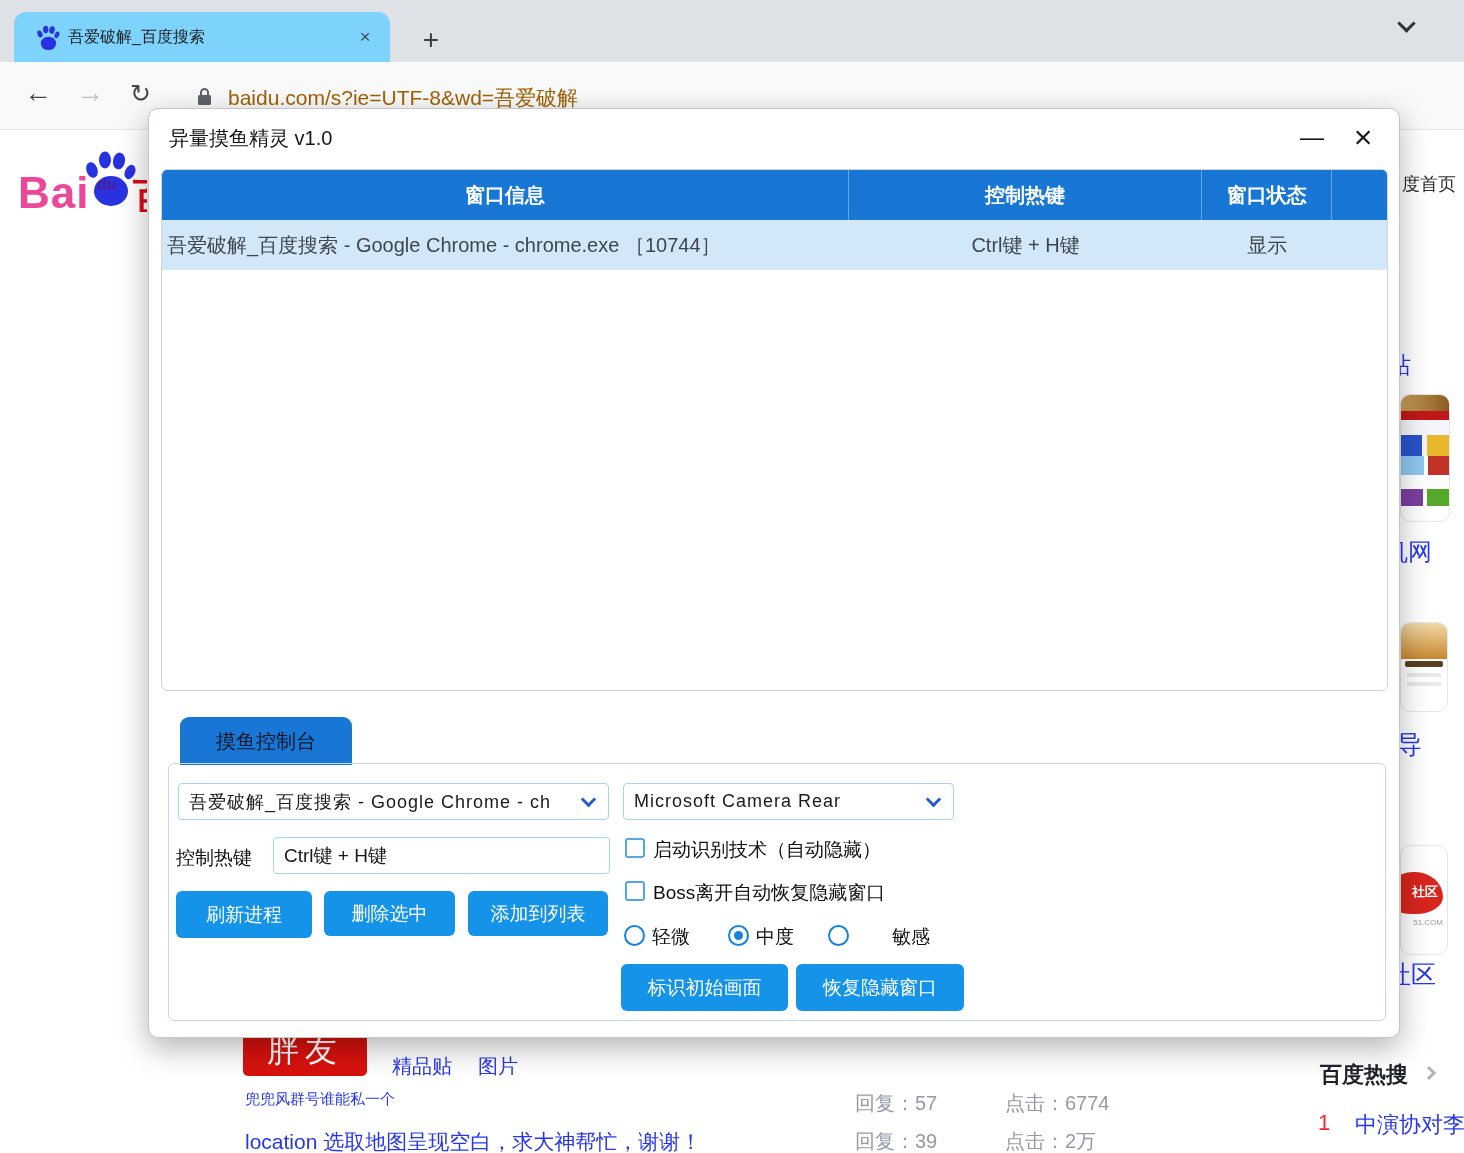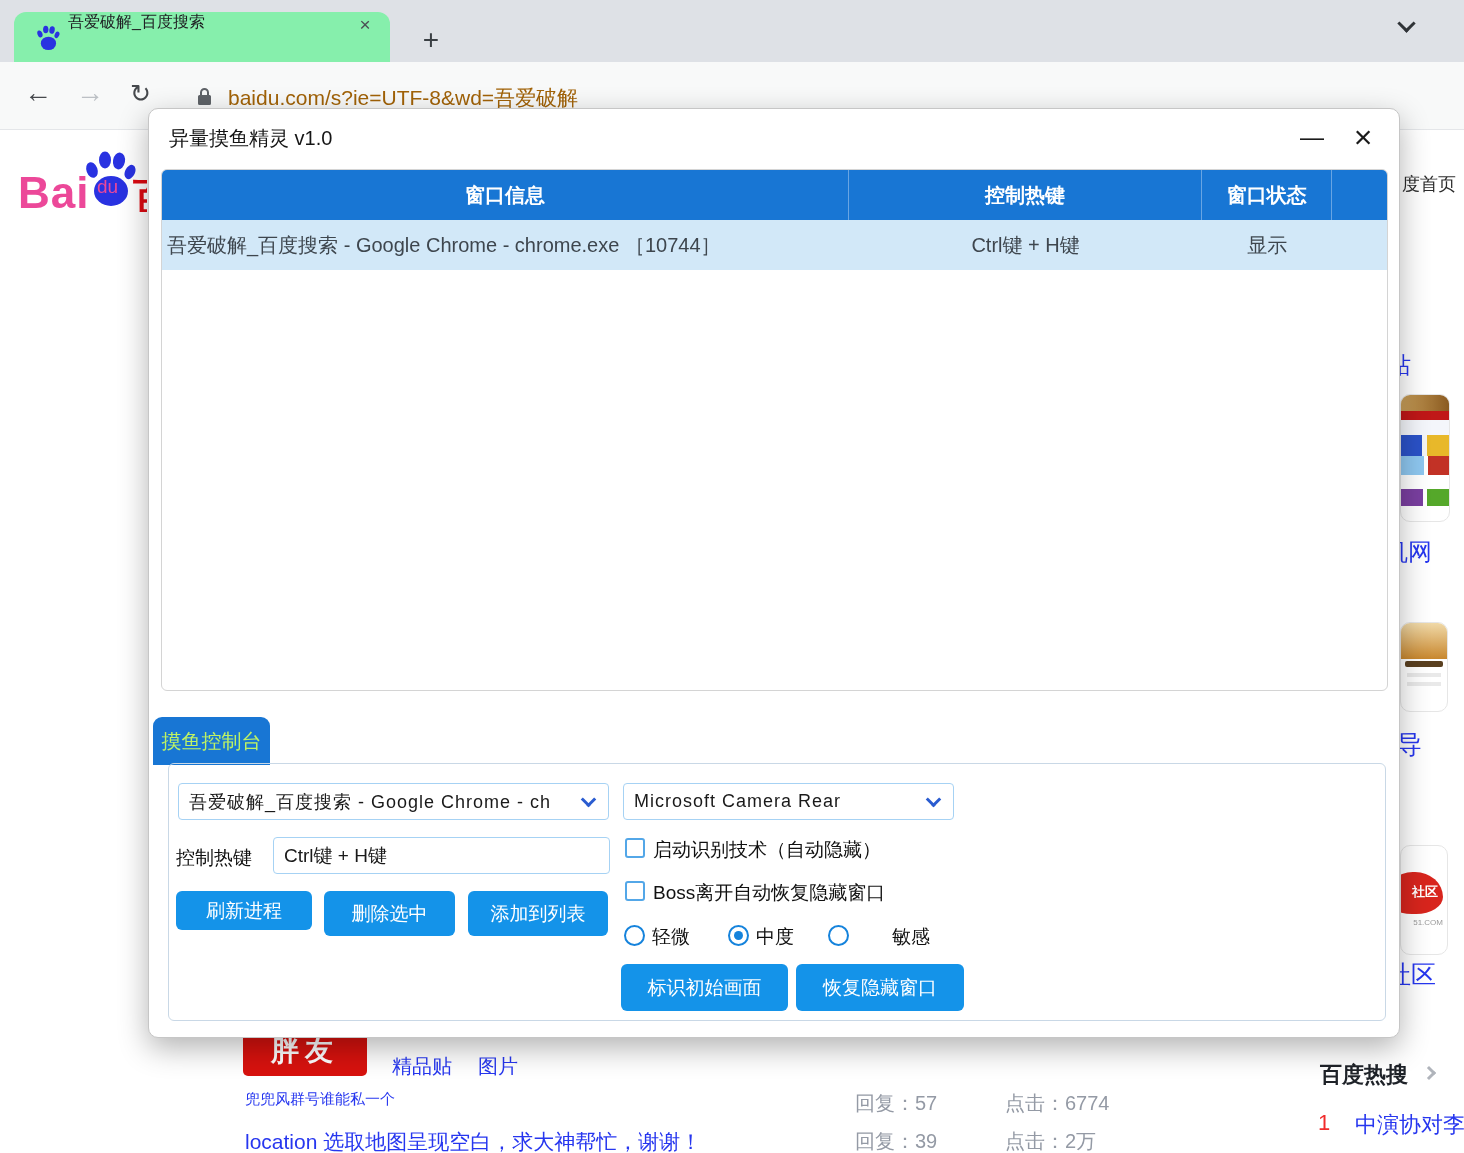--- a/index.html
+++ b/index.html
@@ -4,58 +4,58 @@
 <style>
   * { margin:0; padding:0; box-sizing:border-box; }
   html,body { background:#fff; }
   body { font-family:"Liberation Sans", sans-serif; }
   #screen { position:relative; width:1464px; height:1153px; background:#fff; overflow:hidden; }
   .abs { position:absolute; }
   .nowrap { white-space:nowrap; overflow:hidden; }
 
   
   .tabstrip { left:0; top:0; width:1464px; height:62px; background:#dee1e6; }
-  .tab { left:14px; top:12px; width:376px; height:50px; background:#86efac; border-radius:12px 12px 0 0;
-         display:flex; }
+  .tab { left:14px; top:12px; width:376px; height:50px; background:#7dd3fc; border-radius:12px 12px 0 0;
+         display:flex; align-items:center; }
   .tab-title { font-size:16px; color:#202124; margin-left:10px; flex:1; white-space:nowrap; overflow:hidden; }
   .tab-close { width:26px; height:26px; margin-right:12px; text-align:center; line-height:26px;
                font-size:19px; color:#4b4f54; border-radius:50%; }
   .newtab { left:414px; top:24px; width:34px; height:34px; text-align:center; line-height:32px;
             font-size:28px; color:#3a3f44; }
   .win-chevron { left:1400px; top:17px; width:13px; height:13px; border-right:3px solid #2f3337;
                  border-bottom:3px solid #2f3337; transform:rotate(45deg); }
   .toolbar { left:0; top:62px; width:1464px; height:68px; background:#f8f9f9; border-bottom:1px solid #e4e6e9; }
   .navbtn { top:78px; font-size:28px; color:#46494d; line-height:30px; }
   .url-text { left:228px; top:84px; font-size:21px; color:#a16207; white-space:nowrap; }
 
   
   .blue-link { color:#2636ef; }
   .gray-meta { color:#949aa5; }
   .logo-bai { font-size:44px; font-weight:bold; color:#ec4899; letter-spacing:1px; }
   .thumb { background:#fff; border:1px solid #e6e6e6; border-radius:10px; overflow:hidden; }
-  .seal { background:#d8120e; color:#fff; font-weight:bold; font-size:28px; letter-spacing:6px;
+  .seal { background:#d8120e; color:#fff; font-weight:normal; font-size:32px; letter-spacing:6px;
           display:flex; align-items:center; justify-content:center; border-radius:5px; }
   .hot-title { font-size:22px; font-weight:bold; color:#1f2329; }
   .hot-chevron { width:10px; height:10px; border-top:3px solid #b0b4bb; border-right:3px solid #b0b4bb;
                  transform:rotate(45deg); }
 
   
   .dialog { left:148px; top:108px; width:1252px; height:930px; background:#fff; border:1px solid #c6c6c6;
             border-radius:10px; box-shadow:0 10px 30px rgba(0,0,0,.30); z-index:10; }
   .dlg-title { left:20px; top:16px; font-size:20px; color:#151515; font-weight:500; white-space:nowrap; }
   .dlg-btn { text-align:center; color:#1a1a1a; cursor:default; }
   .dlg-table { left:12px; top:60px; width:1227px; height:522px; border:1px solid #d4d4d4; border-radius:6px;
                overflow:hidden; background:#fff; }
   .tbl-header { display:flex; height:50px; background:#1876d4; color:#fff; font-size:20px; }
   .tbl-header > div { display:flex; align-items:center; justify-content:center; height:100%;
                       border-right:1px solid rgba(255,255,255,.35);font-weight:bold; }
   .tbl-header > div:last-child { border-right:none; }
   .tbl-row { display:flex; height:50px; background:#d2e8f8; color:#3e464e; font-size:20px; }
   .tbl-row > div { display:flex; align-items:center; height:100%; white-space:nowrap; overflow:hidden; }
-  .dlg-tab { left:4px; top:608px; width:117px; height:48px; background:#1876d4; color:#bef264;
+  .dlg-tab { left:31px; top:608px; width:172px; height:48px; background:#1876d4; color:#0f172a;
              border-radius:9px 9px 0 0; font-size:20px; display:flex; align-items:center; justify-content:center; }
   .groupbox { left:19px; top:654px; width:1218px; height:258px; border:1px solid #c9d8e6; border-radius:6px; }
   .field { background:#fff; border:1px solid #a6d2f4; border-radius:4px; display:flex; align-items:center;
            font-size:18px; color:#1a1a1a; padding-left:10px; white-space:nowrap; overflow:hidden; }
   .chev { width:11px; height:11px; border-right:3px solid #2a5cd0; border-bottom:3px solid #2a5cd0;
           transform:rotate(45deg); margin:-4px 14px 0 auto; flex:none; }
   .dlg-label { font-size:19px; color:#111; white-space:nowrap; }
   .checkbox { width:20px; height:20px; background:#fff; border:2px solid #53a7e8; border-radius:3px; }
   .radio { width:21px; height:21px; background:#fff; border:2px solid #1583dc; border-radius:50%; }
   .radio.checked::after { content:""; position:absolute; left:4px; top:4px; width:9px; height:9px;
@@ -97,21 +97,21 @@
   <div class="abs navbtn" style="left:130px;font-size:25px">↻</div>
   <svg class="abs" style="left:197px;top:87px" width="15" height="19" viewBox="0 0 15 19">
     <path d="M3 8V5.5a4.5 4.5 0 019 0V8h.5A1.5 1.5 0 0114 9.5v7a1.5 1.5 0 01-1.5 1.5h-10A1.5 1.5 0 011 16.5v-7A1.5 1.5 0 012.5 8H3zm2 0h5V5.5a2.5 2.5 0 00-5 0V8z" fill="#5f6368"></path>
   </svg>
   <div class="abs url-text">baidu.com/s?ie=UTF-8&amp;wd=吾爱破解</div>
 
   <span class="abs logo-bai" style="left:18px;top:168px">Bai</span>
   <svg class="abs" style="left:84px;top:150px" width="52" height="58">
       <use href="#paw-symbol"></use>
     </svg>
-  <span class="abs" style="left:97px;top:176px;color:#ec4899;font-weight:normal;font-size:19px">du</span>
+  <span class="abs" style="left:97px;top:176px;color:#4c1d95;font-weight:bold;font-size:16px">du</span>
   <div class="abs nowrap" style="left:133px;top:170px;width:14px;height:42px">
     <span style="font-size:40px;font-weight:bold;color:#dd0a12">百</span>
   </div>
 
   <div class="abs" style="left:1402px;top:172px;font-size:18px;color:#2c2c2c;white-space:nowrap">度首页</div>
 
   <div class="abs nowrap" style="left:1400px;top:350px;width:30px;height:30px">
     <span class="blue-link" style="font-size:23px;margin-left:-12px;display:inline-block">站</span>
   </div>
 
@@ -207,21 +207,21 @@
     <div class="abs field" style="left:124px;top:728px;width:337px;height:37px;font-size:19px">
       <span class="nowrap">Ctrl键 + H键</span>
     </div>
 
     <div class="abs checkbox" style="left:476px;top:729px"></div>
     <div class="abs dlg-label" style="left:504px;top:728px">启动识别技术（自动隐藏）</div>
 
     <div class="abs checkbox" style="left:476px;top:772px"></div>
     <div class="abs dlg-label" style="left:504px;top:771px">Boss离开自动恢复隐藏窗口</div>
 
-    <div class="abs blue-btn" style="left:27px;top:782px;width:136px;height:39px">刷新进程</div>
+    <div class="abs blue-btn" style="left:27px;top:782px;width:136px;height:47px">刷新进程</div>
     <div class="abs blue-btn" style="left:175px;top:782px;width:131px;height:45px">删除选中</div>
     <div class="abs blue-btn" style="left:319px;top:782px;width:140px;height:45px">添加到列表</div>
 
     <div class="abs radio" style="left:475px;top:816px"></div>
     <div class="abs dlg-label" style="left:503px;top:815px">轻微</div>
     <div class="abs radio checked" style="left:579px;top:816px"></div>
     <div class="abs dlg-label" style="left:607px;top:815px">中度</div>
     <div class="abs radio" style="left:679px;top:816px"></div>
     <div class="abs dlg-label" style="left:743px;top:815px">敏感</div>
 

